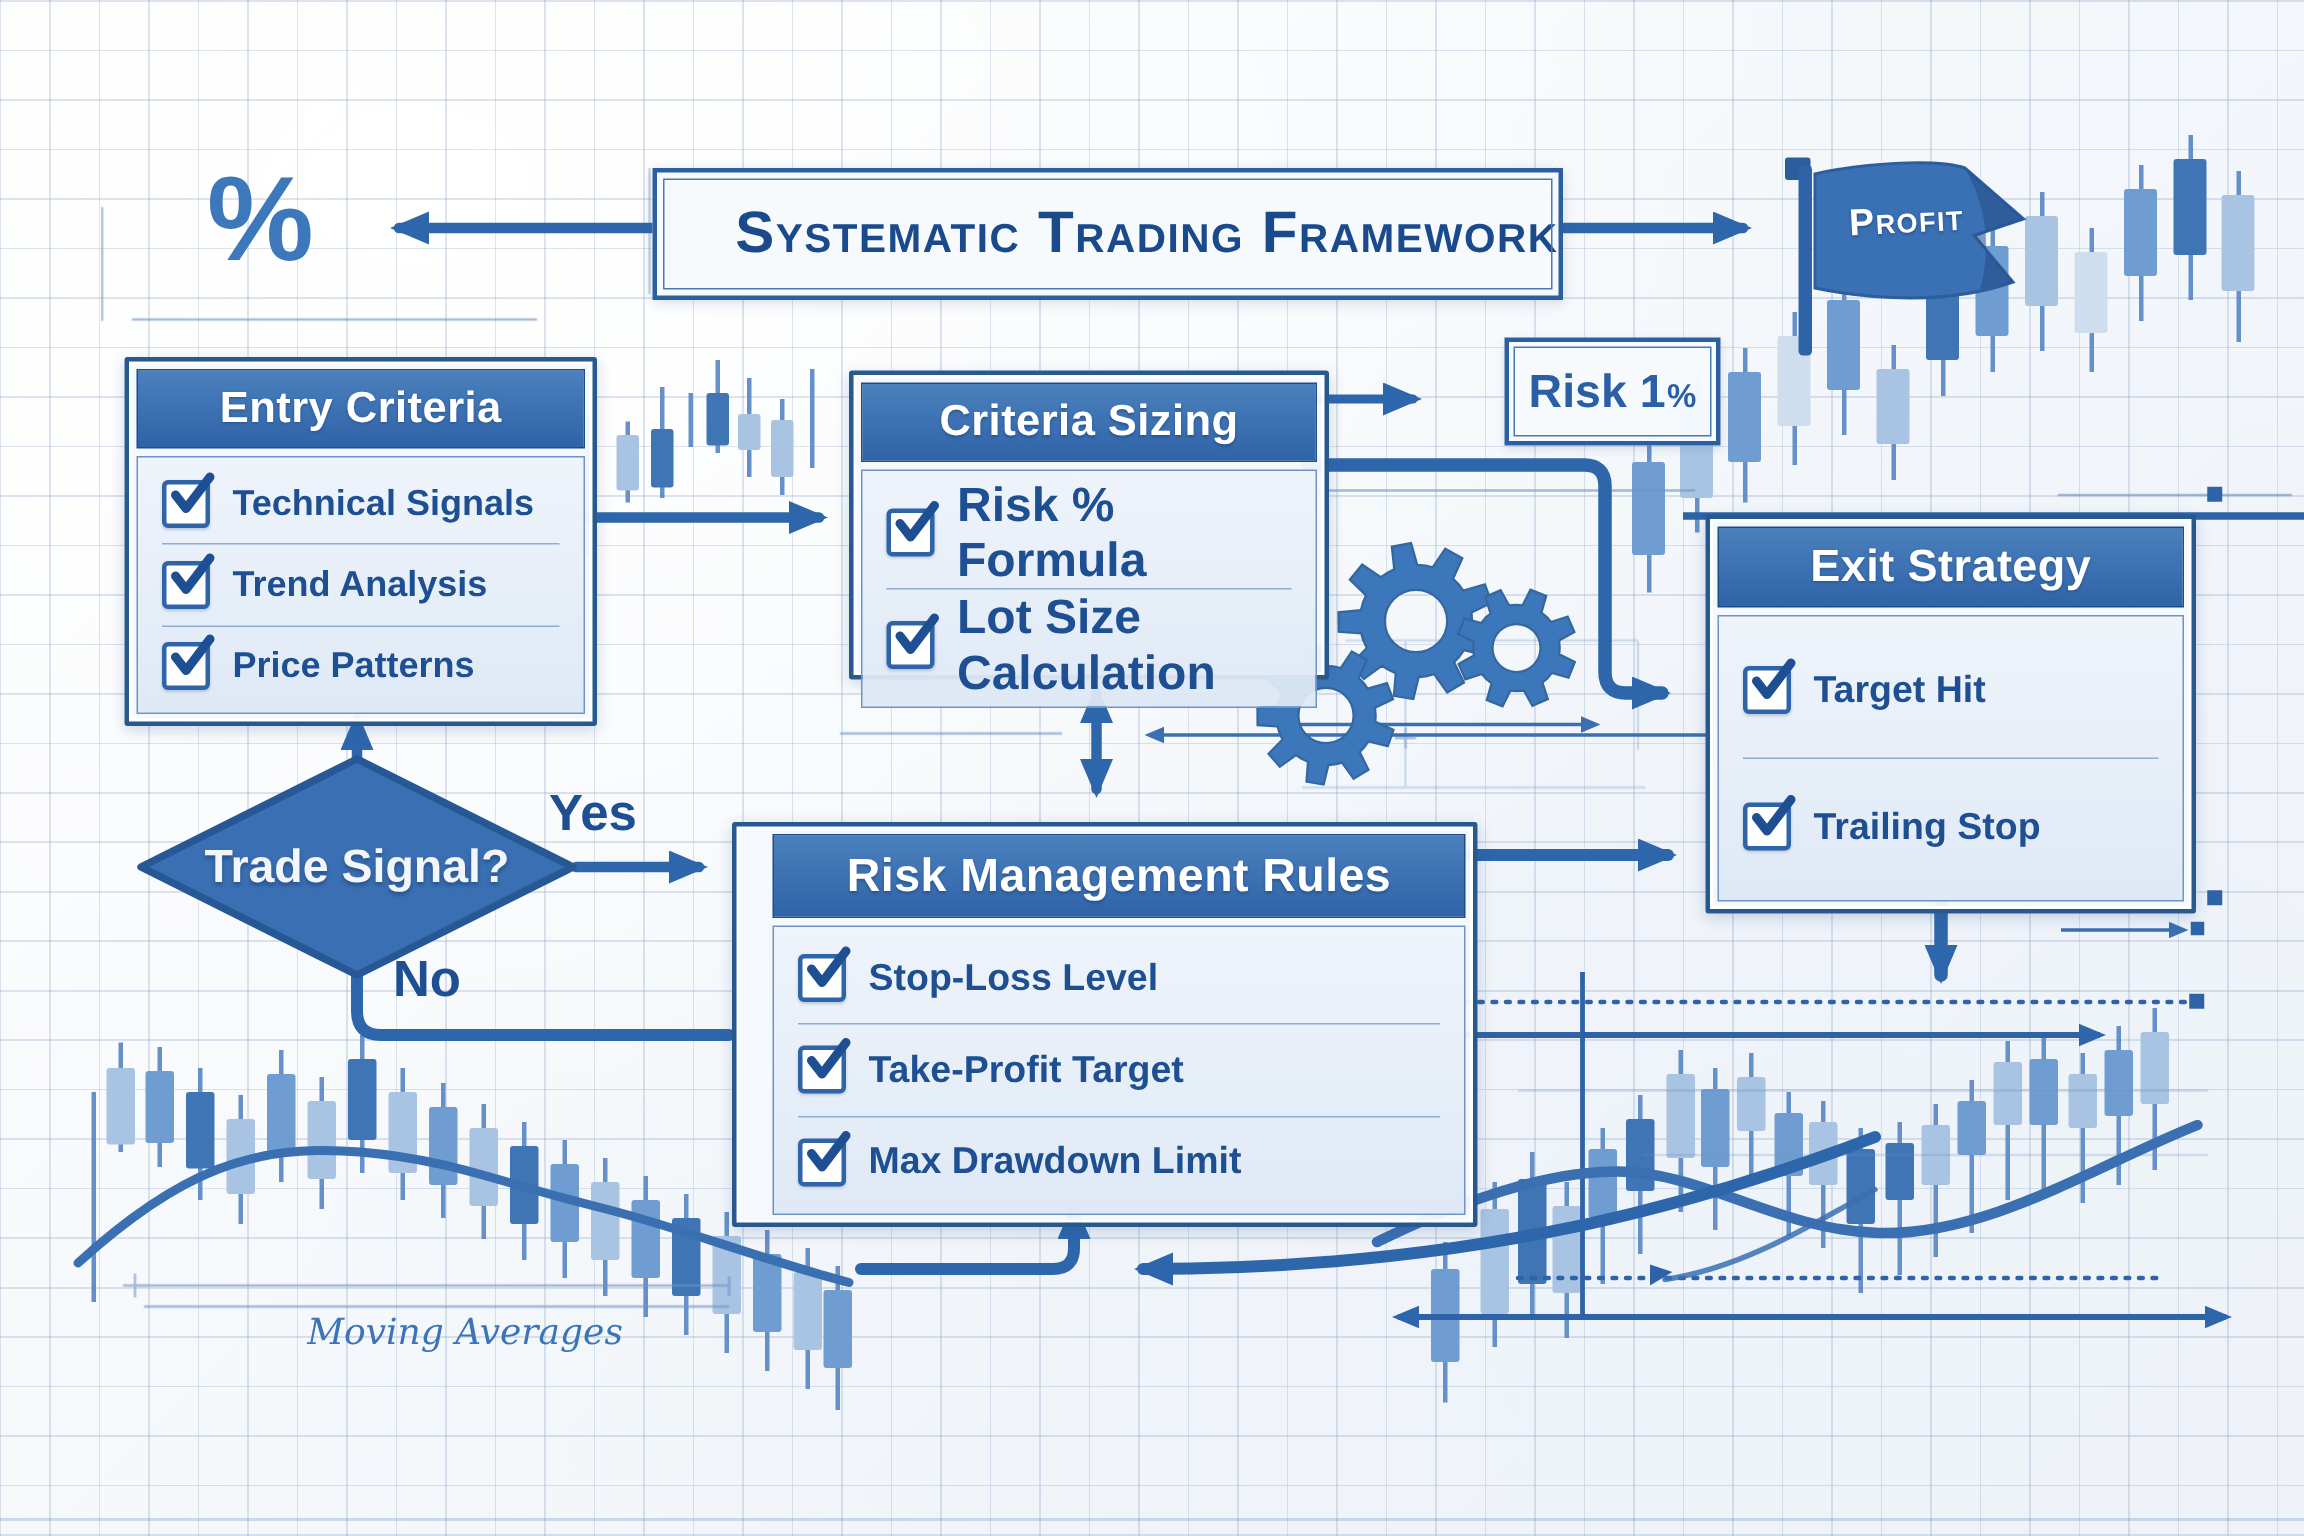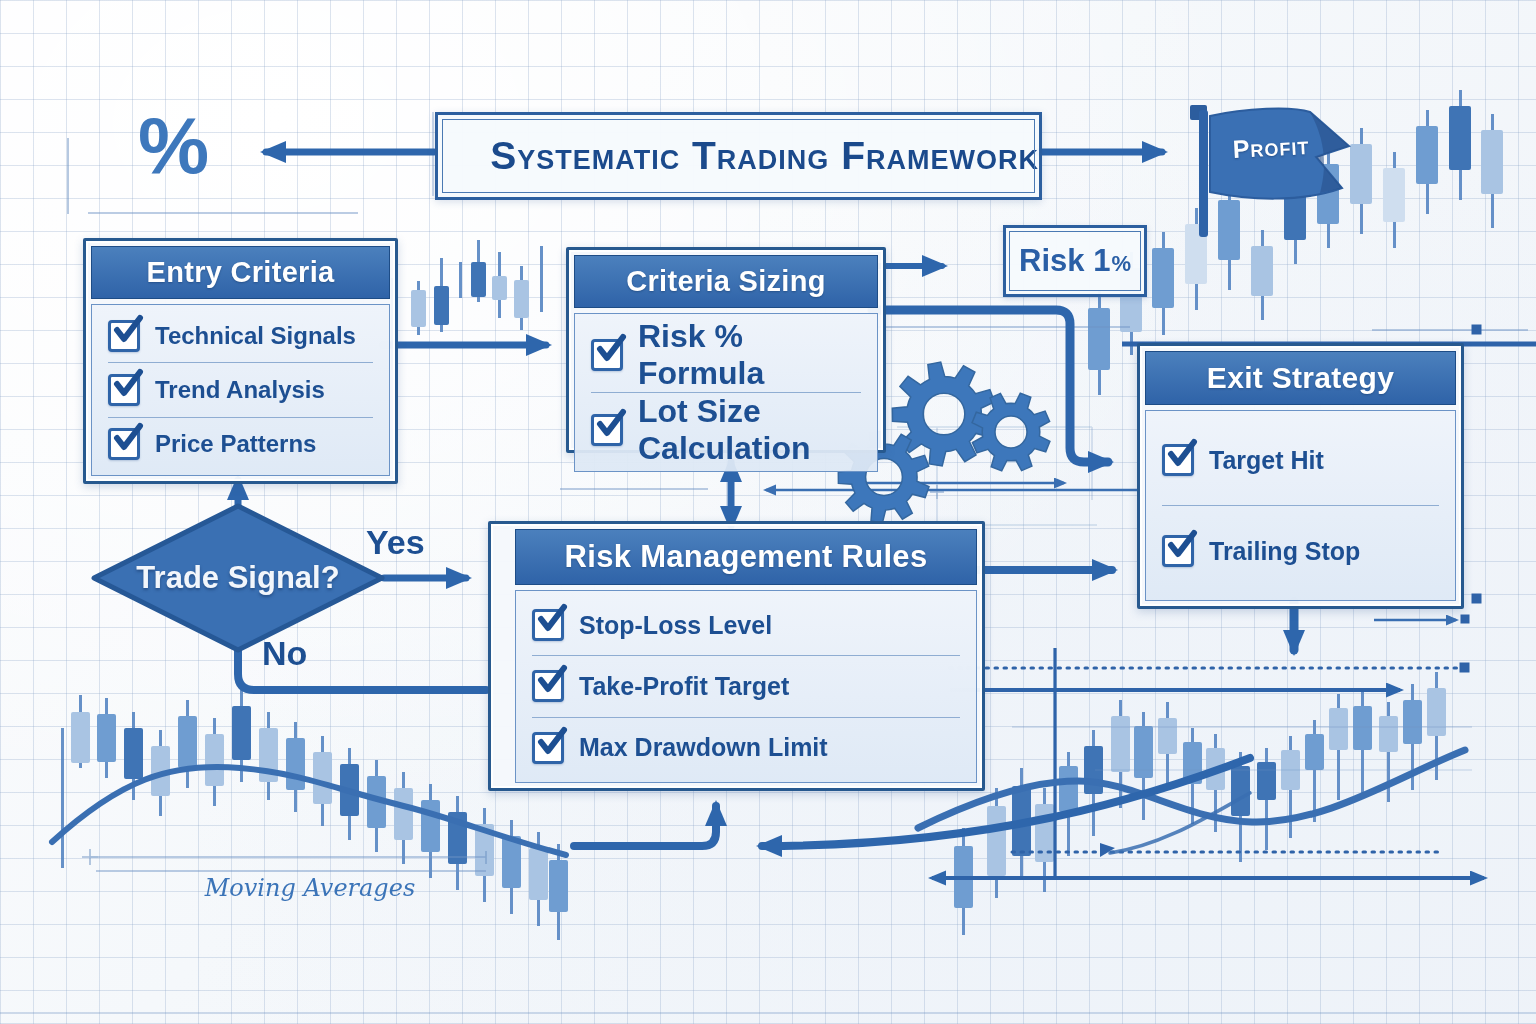--- a/index.html
+++ b/index.html
@@ -382,21 +382,21 @@
             <svg viewBox="0 0 32 30">
               <path d="M5 15 L12 24 L28 3" fill="none" stroke="#1d4f92" stroke-width="6" stroke-linecap="round" stroke-linejoin="round"></path>
             </svg>
           </span>
           <span>Lot Size Calculation</span>
         </li>
       </ul>
     </div>
 </div>
 
-<div id="box-rmr" class="flowbox" style="left:488px;top:521px;width:462px;height:254px;padding-left:24px;">
+<div id="box-rmr" class="flowbox" style="left:488px;top:548px;width:462px;height:254px;padding-left:24px;">
   <div class="fb-hdr">Risk Management Rules</div>
   <div class="fb-body">
       <ul class="checklist">
         <li>
           <span class="cbx">
             <svg viewBox="0 0 32 30">
               <path d="M5 15 L12 24 L28 3" fill="none" stroke="#1d4f92" stroke-width="6" stroke-linecap="round" stroke-linejoin="round"></path>
             </svg>
           </span>
           <span>Stop-Loss Level</span>

